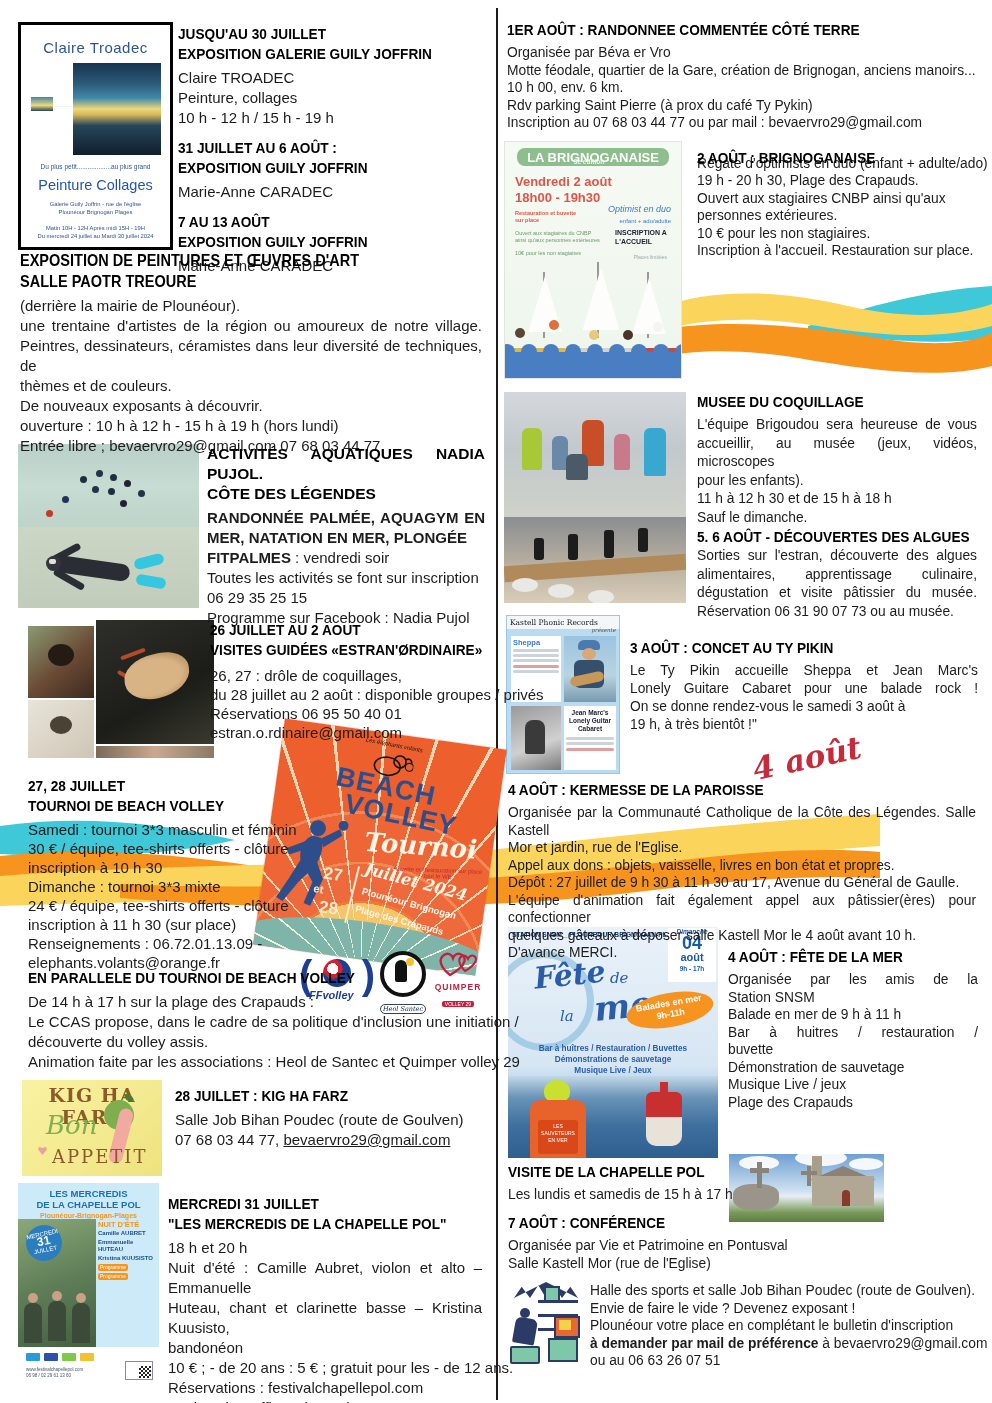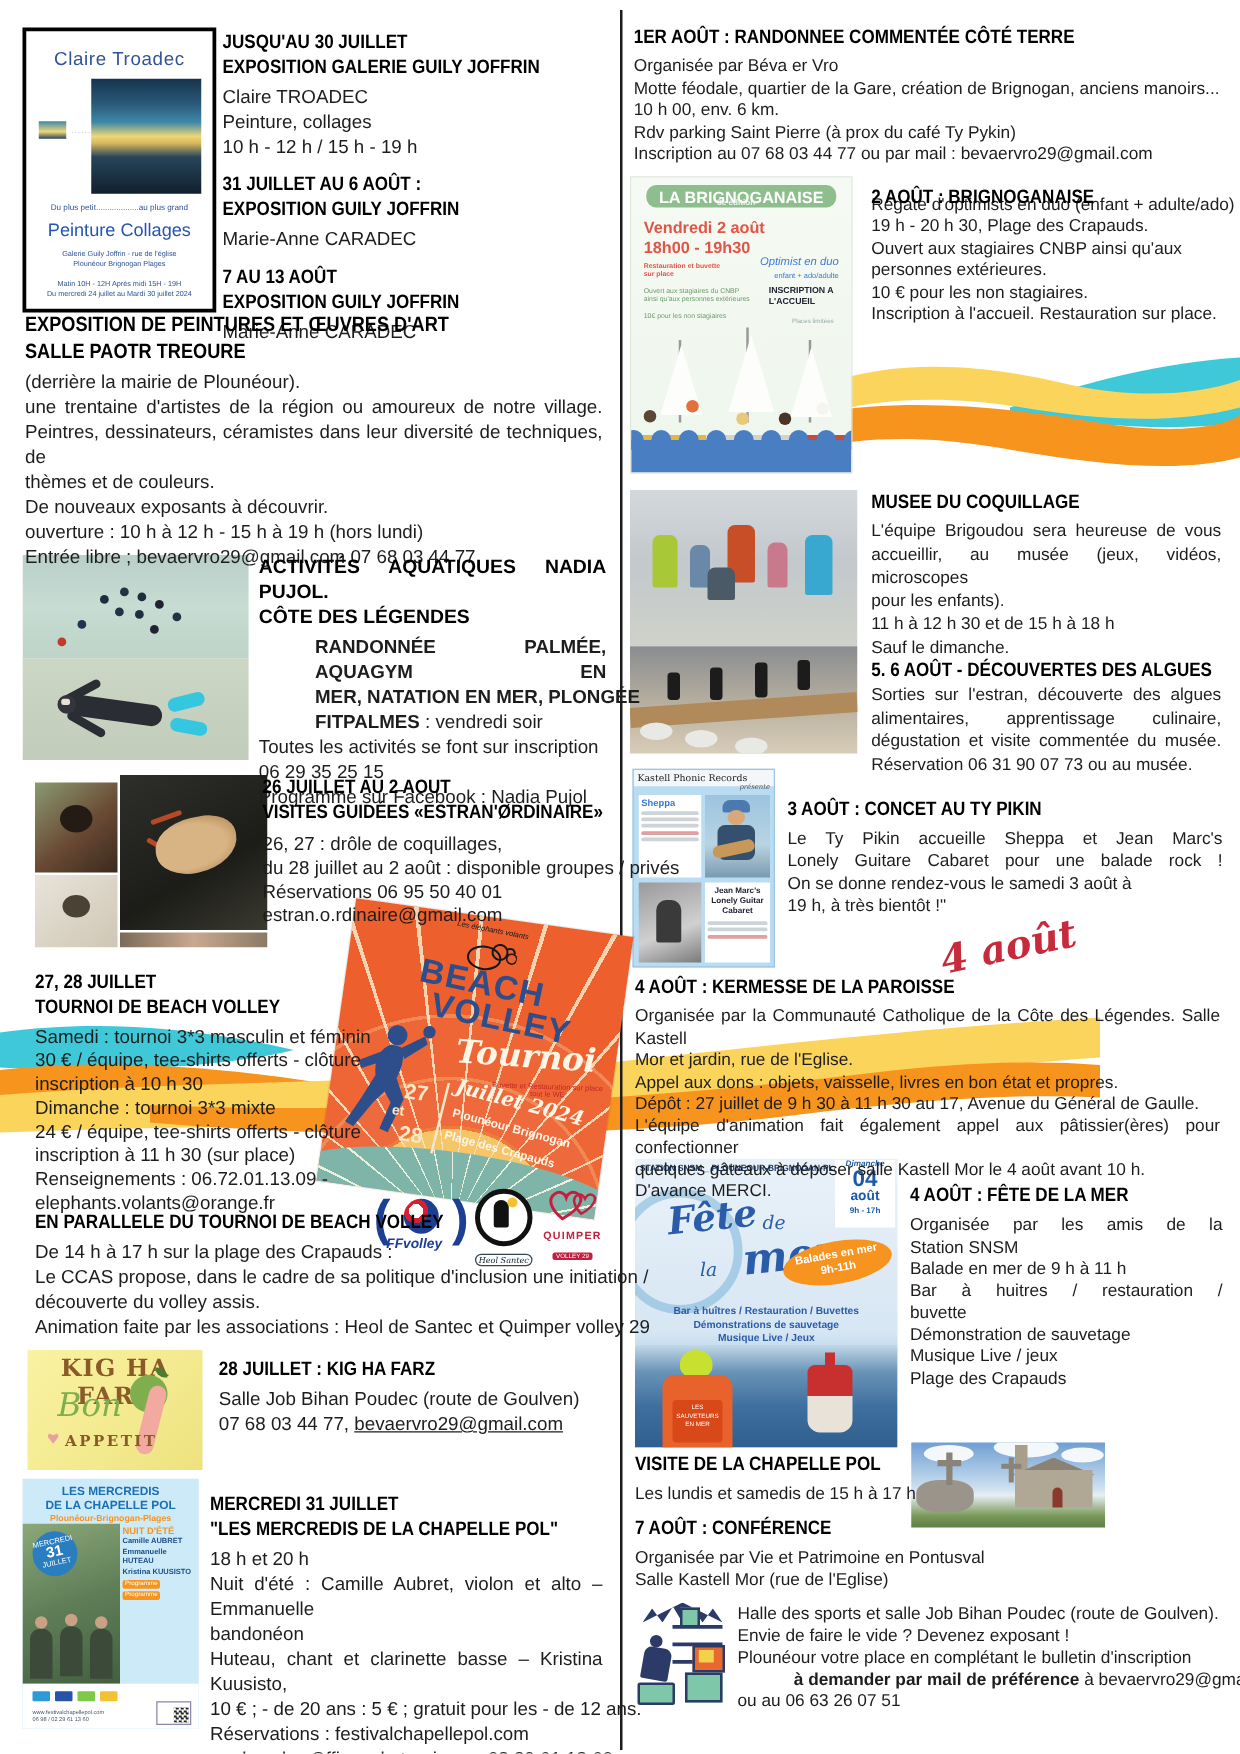--- a/index.html
+++ b/index.html
@@ -7,21 +7,21 @@
         font-family:"Liberation Sans",sans-serif;color:#1d1d1d;}
   .abs{position:absolute;}
   .h{font-weight:800;color:#000;font-size:15.5px;line-height:20px;white-space:nowrap;}
   .hs{display:inline-block;transform:scaleX(.88);transform-origin:0 60%;}
   .hj{font-weight:800;color:#000;font-size:15.5px;line-height:20px;}
   .bl{font-size:15px;line-height:20px;color:#1d1d1d;}
   .br{font-size:13.8px;line-height:17.5px;color:#1d1d1d;}
   .lh19{line-height:19px;}
   .nw{white-space:nowrap;}
   .jl{text-align:justify;text-align-last:justify;}
-  .bb{font-weight:bold;margin-left:45px;}
+  .bb{font-weight:bold;}
   .u{text-decoration:underline;}
   .mt4{margin-top:4px;} .mt6{margin-top:6px;} .mt10{margin-top:10px;}
   .divider{position:absolute;left:496px;top:8px;width:2px;height:1392px;background:#1c1c1c;}
   
   .tposter{position:absolute;left:18px;top:22px;width:155px;height:228px;background:#fff;
            border:3px solid #000;box-sizing:border-box;text-align:center;color:#2f5496;}
   .tposter .name{font-size:15px;margin-top:14px;letter-spacing:.5px;}
   .tposter .paint{position:absolute;left:52px;top:38px;width:88px;height:92px;
       background:linear-gradient(180deg,#17334e 0%,#2a5a78 22%,#3f88a8 38%,#efd77a 50%,#d8b85a 56%,#27455a 68%,#101f2e 100%);}
   .tposter .thumb{position:absolute;left:10px;top:72px;width:22px;height:14px;
@@ -70,21 +70,21 @@
   .logo-heol .lbl{font-family:"DejaVu Serif",serif;font-style:italic;font-size:6.5px;color:#123;
       border:1px solid #345;border-radius:8px;margin-top:2px;padding:0 2px;display:inline-block;background:#fff;}
   .logo-q{position:absolute;left:430px;top:951px;width:56px;height:60px;z-index:3;text-align:center;color:#c41f3e;}
   .logo-q .lbl{font-weight:800;font-size:8.5px;letter-spacing:1px;margin-top:1px;}
   .logo-q .sub{font-size:5px;background:#c41f3e;color:#fff;display:inline-block;padding:0 3px;border-radius:2px;}
   
   .kig{position:absolute;left:22px;top:1080px;width:140px;height:96px;overflow:hidden;
       background:linear-gradient(135deg,#f9f2a2 0%,#f3e98e 60%,#eee27e 100%);}
   .kig .t1{font-family:"DejaVu Serif",serif;font-weight:bold;font-size:19px;color:#8a5a28;text-align:center;margin-top:4px;letter-spacing:1px;}
   .kig .bon{position:absolute;left:24px;top:30px;font-family:"DejaVu Serif",serif;font-style:italic;font-size:26px;color:#7fae4f;}
-  .kig .app{position:absolute;left:30px;top:66px;font-family:"DejaVu Serif",serif;font-weight:bold;font-size:12px;color:#8a5a28;letter-spacing:2px;}
+  .kig .app{position:absolute;left:30px;top:66px;font-family:"DejaVu Serif",serif;font-weight:normal;font-size:18px;color:#8a5a28;letter-spacing:2px;}
   .kig .heart{position:absolute;left:16px;top:66px;width:9px;height:9px;background:#e8a0a0;
       clip-path:polygon(50% 100%,0 35%,15% 8%,50% 25%,85% 8%,100% 35%);}
   .kig .spoon{position:absolute;left:92px;top:28px;width:14px;height:56px;background:#f2a9a0;border-radius:7px;transform:rotate(14deg);}
   .kig .ball{position:absolute;left:82px;top:20px;width:30px;height:30px;border-radius:50%;background:#7fae4f;}
   .kig .leaf{position:absolute;left:102px;top:14px;width:10px;height:8px;background:#4f7a33;border-radius:0 8px 0 8px;}
   
   .pol{position:absolute;left:18px;top:1183px;width:141px;height:200px;overflow:hidden;background:#cdeaf8;}
   .pol .hd{padding-top:5px;text-align:center;color:#1a6fb5;font-weight:800;font-size:9.5px;line-height:11px;}
   .pol .sub{text-align:center;color:#f7941e;font-weight:700;font-size:7px;margin-top:2px;}
   .pol .photo{position:absolute;left:0;top:36px;width:78px;height:128px;
@@ -468,22 +468,22 @@
     <div class="url">www.festivalchapellepol.com<br>06 98 / 02 29 61 13 60</div>
     <div class="qrbox"></div>
       <div class="qr"></div>
   </div>
 
   <section class="abs zt" style="left:168px;top:1194px;width:314px">
     <div class="h"><span class="hs">MERCREDI 31 JUILLET</span></div>
     <div class="h"><span class="hs">"LES MERCREDIS DE LA CHAPELLE POL"</span></div>
     <div class="bl nw mt4">18 h et 20 h</div>
     <div class="bl jl">Nuit d'été : Camille Aubret, violon et alto – Emmanuelle</div>
+    <div class="bl jl">Huteau, chant et clarinette basse – Kristina Kuusisto,</div>
     <div class="bl nw">bandonéon</div>
-    <div class="bl jl">Huteau, chant et clarinette basse – Kristina Kuusisto,</div>
     <div class="bl nw">10 € ; - de 20 ans : 5 € ; gratuit pour les - de 12 ans.</div>
     <div class="bl nw">Réservations : festivalchapellepol.com</div>
     <div class="bl nw">ou dans les Offices de tourisme : 02 29 61 13 60</div>
   </section>
 
   <section class="abs zt" style="left:507px;top:20px;width:470px">
     <div class="h"><span class="hs">1ER AOÛT : RANDONNEE COMMENTÉE CÔTÉ TERRE</span></div>
     <div class="br nw mt4">Organisée par Béva er Vro</div>
     <div class="br nw">Motte féodale, quartier de la Gare, création de Brignogan, anciens manoirs...</div>
     <div class="br nw">10 h 00, env. 6 km.</div>
@@ -565,21 +565,21 @@
   <section class="abs zt" style="left:697px;top:392px;width:280px">
     <div class="h"><span class="hs">MUSEE DU COQUILLAGE</span></div>
     <div class="br jl mt4" style="line-height:18.5px">L'équipe Brigoudou sera heureuse de vous</div>
     <div class="br jl" style="line-height:18.5px">accueillir, au musée (jeux, vidéos, microscopes</div>
     <div class="br nw" style="line-height:18.5px">pour les enfants).</div>
     <div class="br nw" style="line-height:18.5px">11 h à 12 h 30 et de 15 h à 18 h</div>
     <div class="br nw" style="line-height:18.5px">Sauf le dimanche.</div>
     <div class="h"><span class="hs">5. 6 AOÛT - DÉCOUVERTES DES ALGUES</span></div>
     <div class="br jl" style="line-height:18.5px">Sorties sur l'estran, découverte des algues</div>
     <div class="br jl" style="line-height:18.5px">alimentaires, apprentissage culinaire,</div>
-    <div class="br jl" style="line-height:18.5px">dégustation et visite commentée du musée.</div>
+    <div class="br jl" style="line-height:18.5px">dégustation et visite pâtissier du musée.</div>
     <div class="br nw" style="line-height:18.5px">Réservation 06 31 90 07 73 ou au musée.</div>
   </section>
 
   <div class="kp">
     <div class="hd"><span>Kastell Phonic Records</span>
       <i>présente</i></div>
     <div class="card1">
       <div class="sheppa">Sheppa</div>
       <div class="tl"></div>
         <div class="tl"></div>

